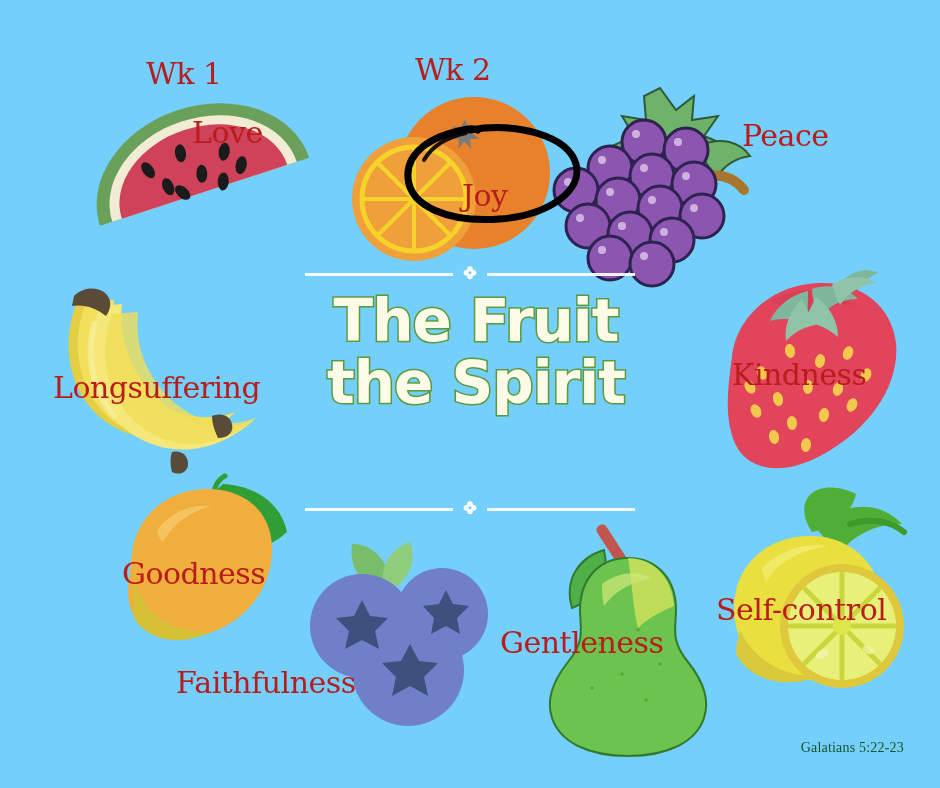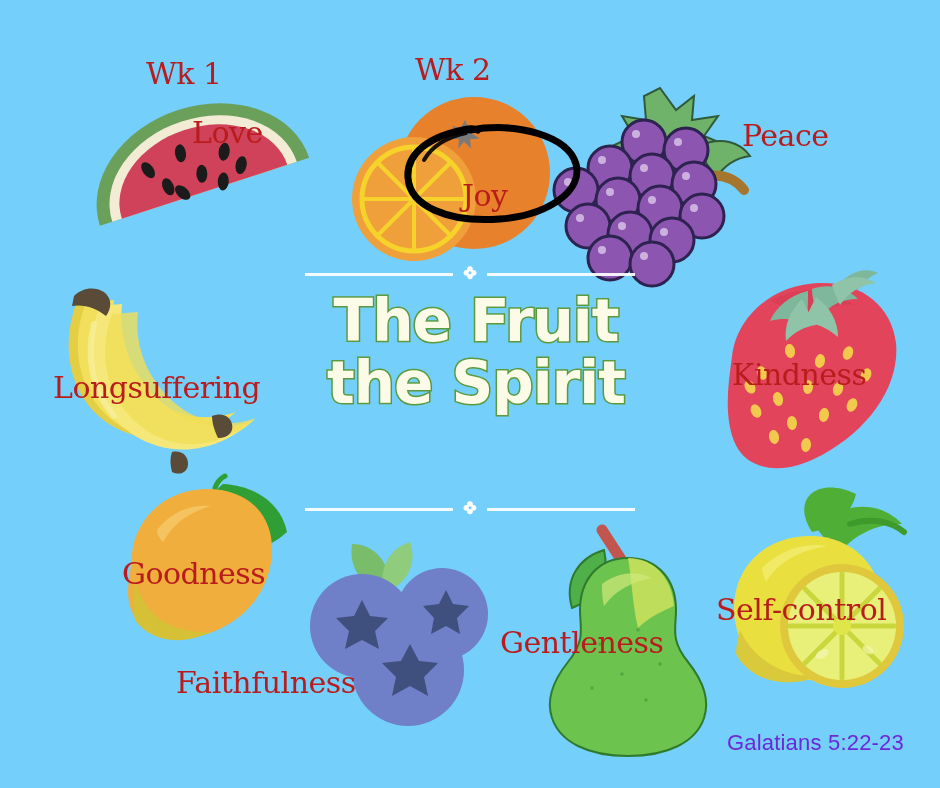--- a/index.html
+++ b/index.html
@@ -74,23 +74,23 @@
     width: 22px; height: 18px;
     margin: 0 6px;
     flex: none;
   }
 
   
   #citation {
     position: absolute;
     right: 36px;
     bottom: 32px;
-    font-family: Liberation Sans, sans-serif;
-    font-size: 22px;
-    color: #6d28d9;
+    font-family: Liberation Serif, serif;
+    font-size: 14px;
+    color: #14532d;
     letter-spacing: .2px;
     z-index: 60;
   }
 
   
   .fruit { position: absolute; z-index: 10; }
   .fruit svg { display: block; overflow: visible; }
   .ontop { z-index: 50; }
 </style>
 </head>

